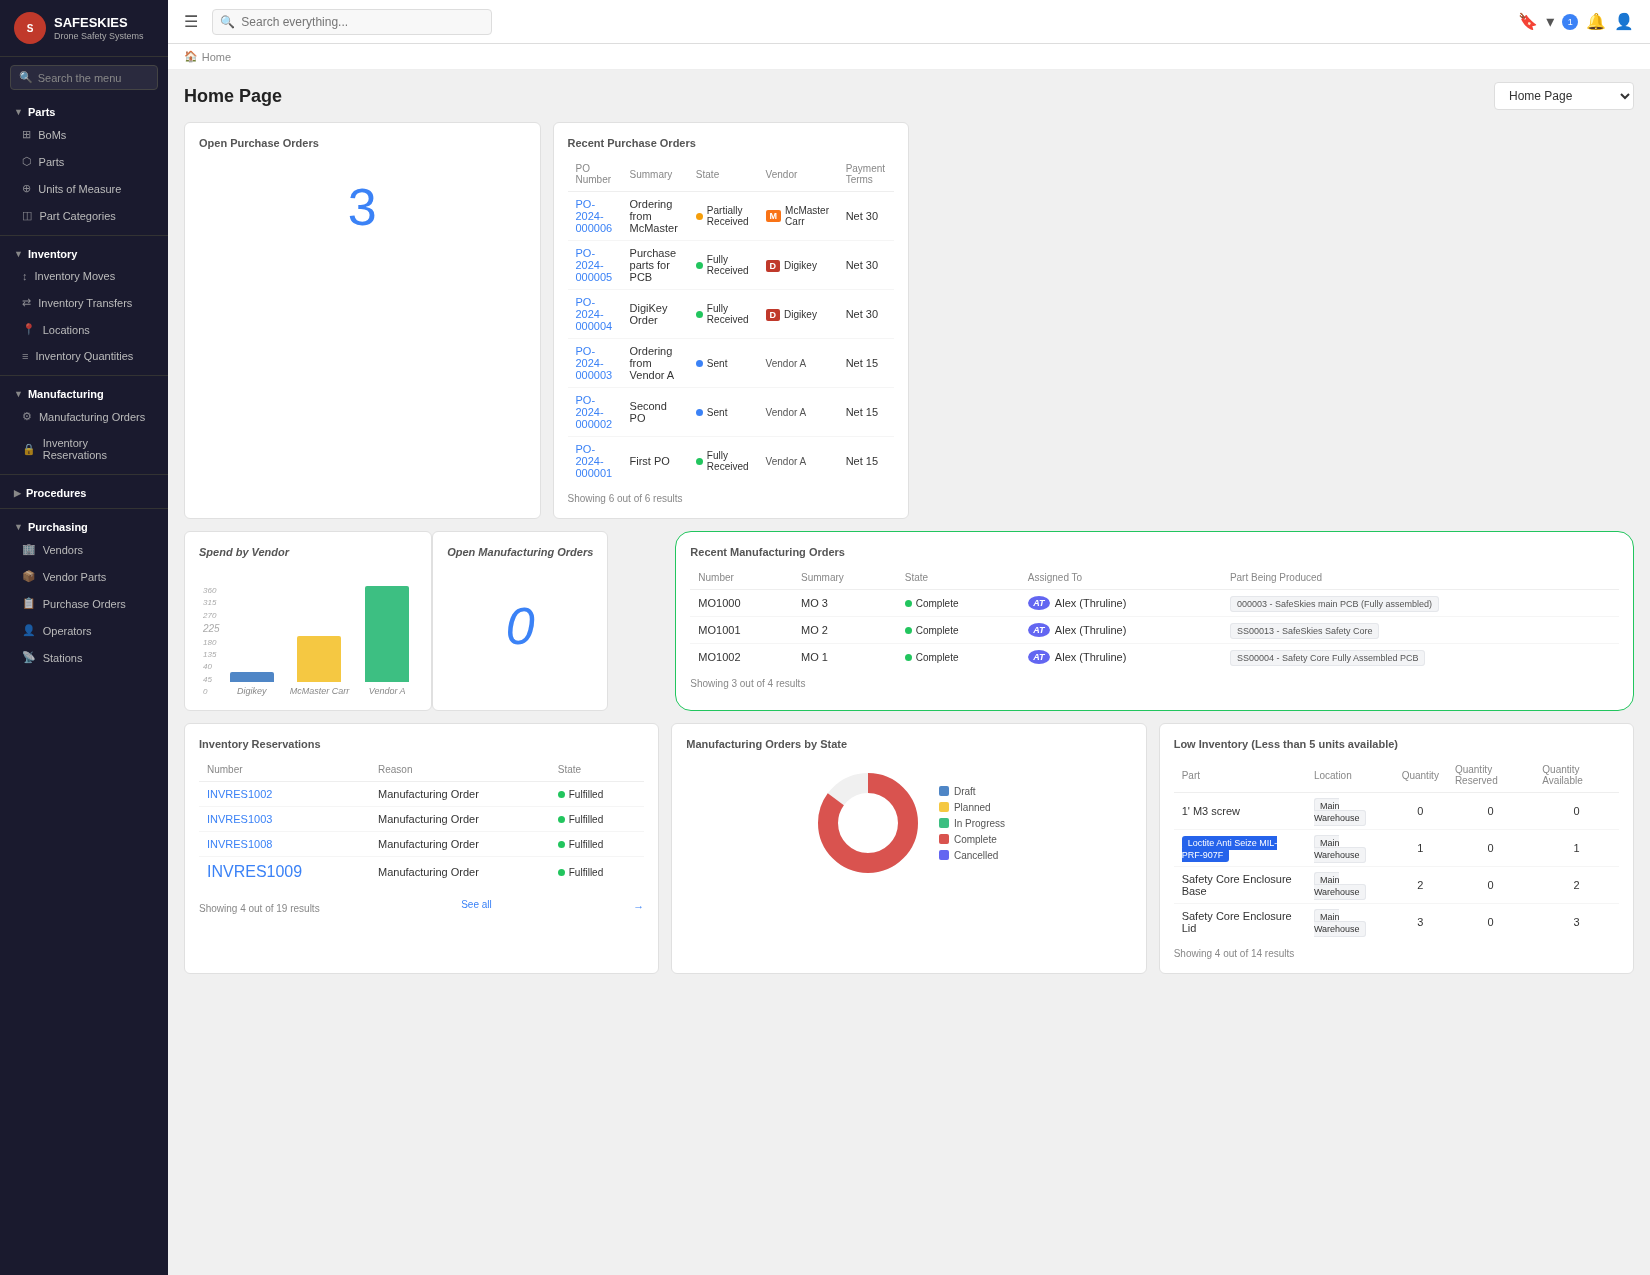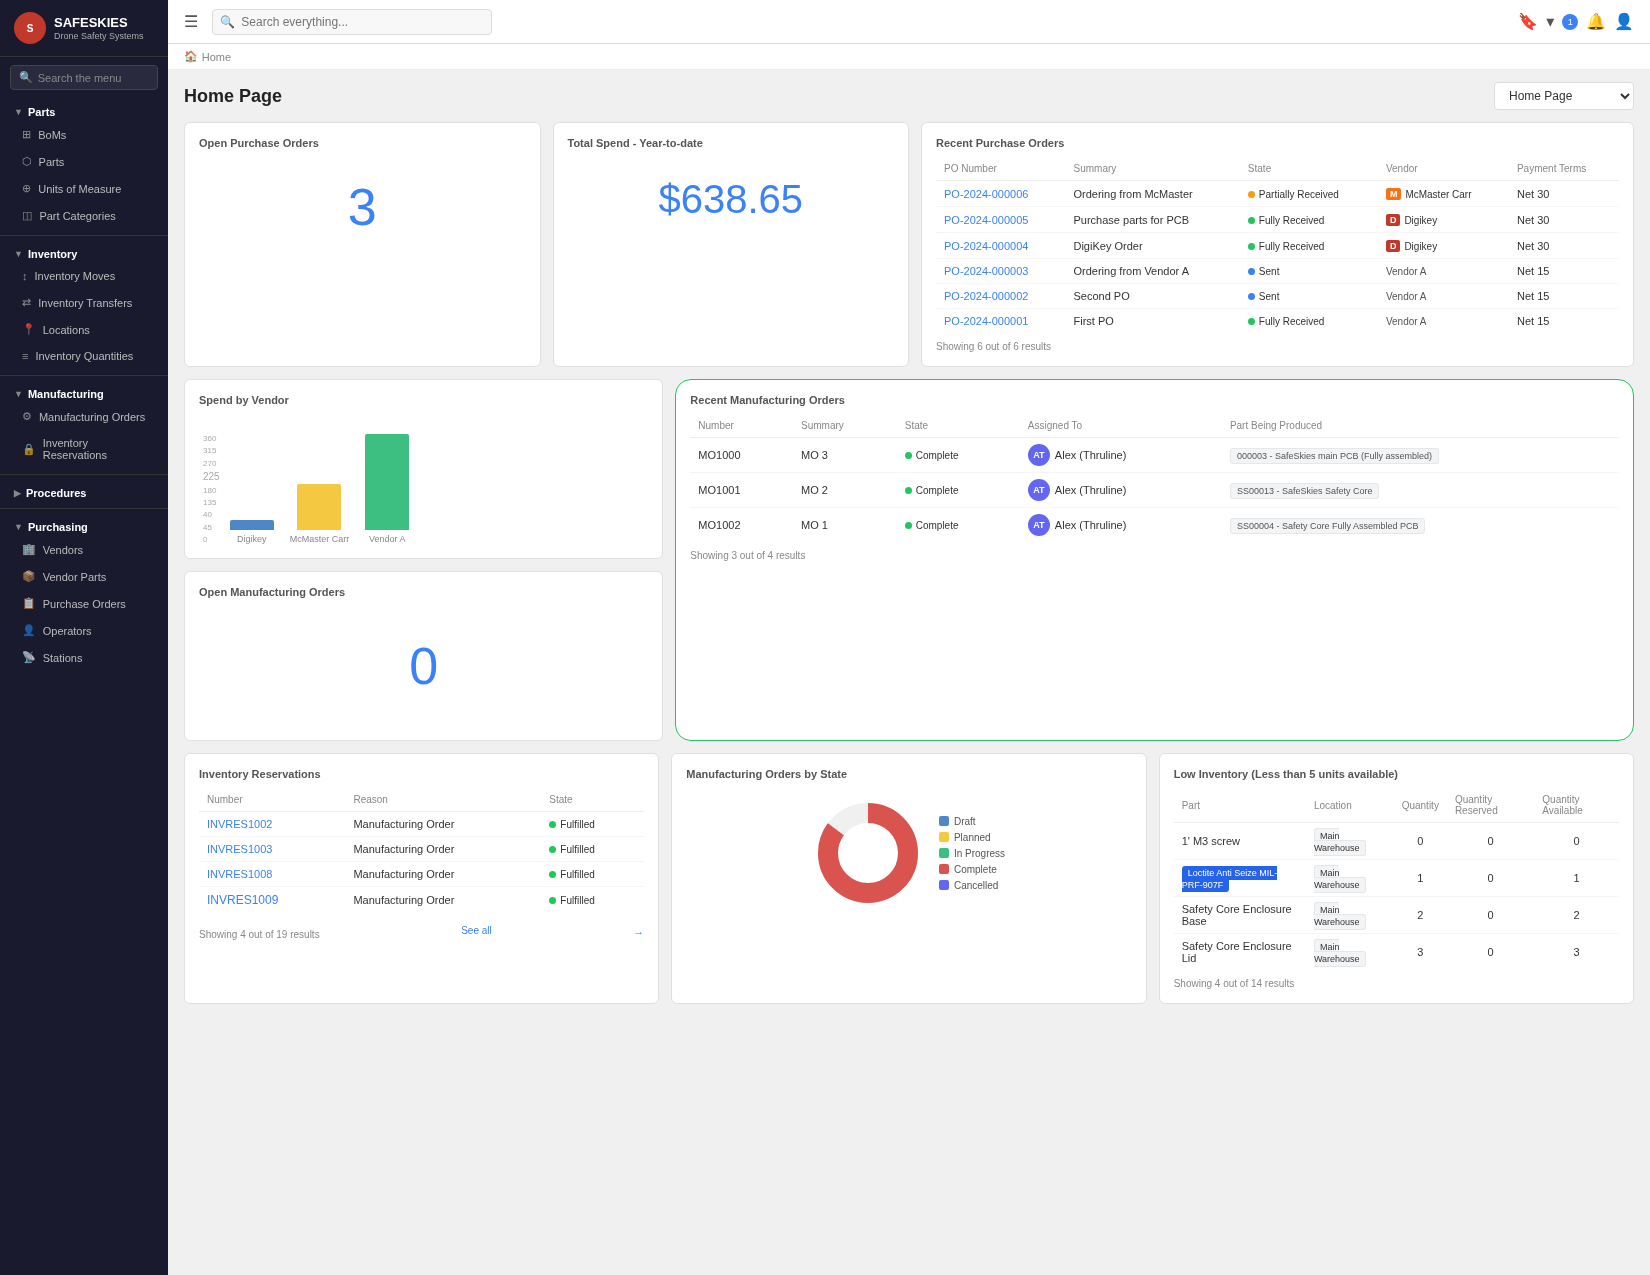--- a/index.html
+++ b/index.html
@@ -72,21 +72,21 @@
     .status { display: inline-flex; align-items: center; gap: 4px; font-size: 10px; }
     .status-dot { width: 7px; height: 7px; border-radius: 50%; flex-shrink: 0; }
     .dot-yellow { background: #f59e0b; }
     .dot-green { background: #22c55e; }
     .dot-blue { background: #3b82f6; }
 
     
     .table-showing { font-size: 10px; color: #888; margin-top: 8px; }
 
     
-    .avatar { width: 22px; height: 22px; border-radius: 50%; background: #6366f1; display: inline-flex; align-items: center; justify-content: center; color: white; font-size: 9px; font-weight: 600; }
+    .avatar { width: 22px; height: 14px; border-radius: 50%; background: #6366f1; display: inline-flex; align-items: center; justify-content: center; color: white; font-size: 9px; font-weight: 600; font-style: italic; }
     .part-chip { background: #f3f4f6; border: 1px solid #e5e7eb; border-radius: 3px; padding: 2px 6px; font-size: 9px; color: #555; }
 
     
     .inv-res-card { }
     .donut-chart-wrap { display: flex; gap: 16px; align-items: center; justify-content: center; padding: 10px 0; }
     .donut-legend { display: flex; flex-direction: column; gap: 5px; }
     .legend-item { display: flex; align-items: center; gap: 5px; font-size: 10px; color: #555; }
     .legend-dot { width: 10px; height: 10px; border-radius: 2px; flex-shrink: 0; }
 
     .see-all { color: #3b82f6; font-size: 10px; text-decoration: none; cursor: pointer; }
@@ -259,24 +259,20 @@
 
     <div class="dashboard-grid">
 
       <div class="row row-top">
 
         <div class="card">
           <div class="card-title">Open Purchase Orders</div>
           <div class="big-number">3</div>
         </div>
 
-        <div class="card">
-          <div class="card-title">Total Spend - Year-to-date</div>
-          <div class="big-amount">$638.65</div>
-        </div>
 
         <div class="card">
           <div class="card-title">Recent Purchase Orders</div>
           <table class="data-table">
             <thead>
               <tr>
                 <th>PO Number</th>
                 <th>Summary</th>
                 <th>State</th>
                 <th>Vendor</th>
@@ -327,21 +323,21 @@
     <td>Net 15</td>
   </tr>
               </tbody>
           </table>
           <div class="table-showing">Showing 6 out of 6 results</div>
         </div>
       </div>
 
       <div class="row row-mid">
 
-        <div style="display:flex; flex-direction:column; gap:12px;">
+        <div style="display:flex; flex-direction:row; font-style:italic;">
 
           <div class="card">
             <div class="card-title">Spend by Vendor</div>
             <div style="display:flex; align-items:flex-end; gap:6px; height:130px; padding: 0 8px 0 4px;">
               <div style="display:flex; flex-direction:column; justify-content:space-between; height:110px; flex-shrink:0; padding-right:4px;">
                 <span style="font-size:8px;color:#aaa;">360</span>
                 <span style="font-size:8px;color:#aaa;">315</span>
                 <span style="font-size:8px;color:#aaa;">270</span>
                 <span style="font-size:10px;color:#aaa;">225</span>
                 <span style="font-size:8px;color:#aaa;">180</span>
@@ -435,21 +431,21 @@
     <td style="color:#3b82f6;font-size:11px;">INVRES1003</td>
     <td>Manufacturing Order</td>
     <td><span class="status"><span class="status-dot dot-green"></span>Fulfilled</span></td>
   </tr>
                 <tr>
     <td style="color:#3b82f6;font-size:11px;">INVRES1008</td>
     <td>Manufacturing Order</td>
     <td><span class="status"><span class="status-dot dot-green"></span>Fulfilled</span></td>
   </tr>
                 <tr>
-    <td style="color:#3b82f6;font-size:12px;">INVRES1009</td>
+    <td style="color:#3b82f6;font-size:16px;">INVRES1009</td>
     <td>Manufacturing Order</td>
     <td><span class="status"><span class="status-dot dot-green"></span>Fulfilled</span></td>
   </tr>
               </tbody>
           </table>
           <div class="showing-row">
             <span class="table-showing">Showing 4 out of 19 results</span>
             <a class="see-all">See all</a>
             <span style="color:#3b82f6;font-size:11px;">→</span>
           </div>

